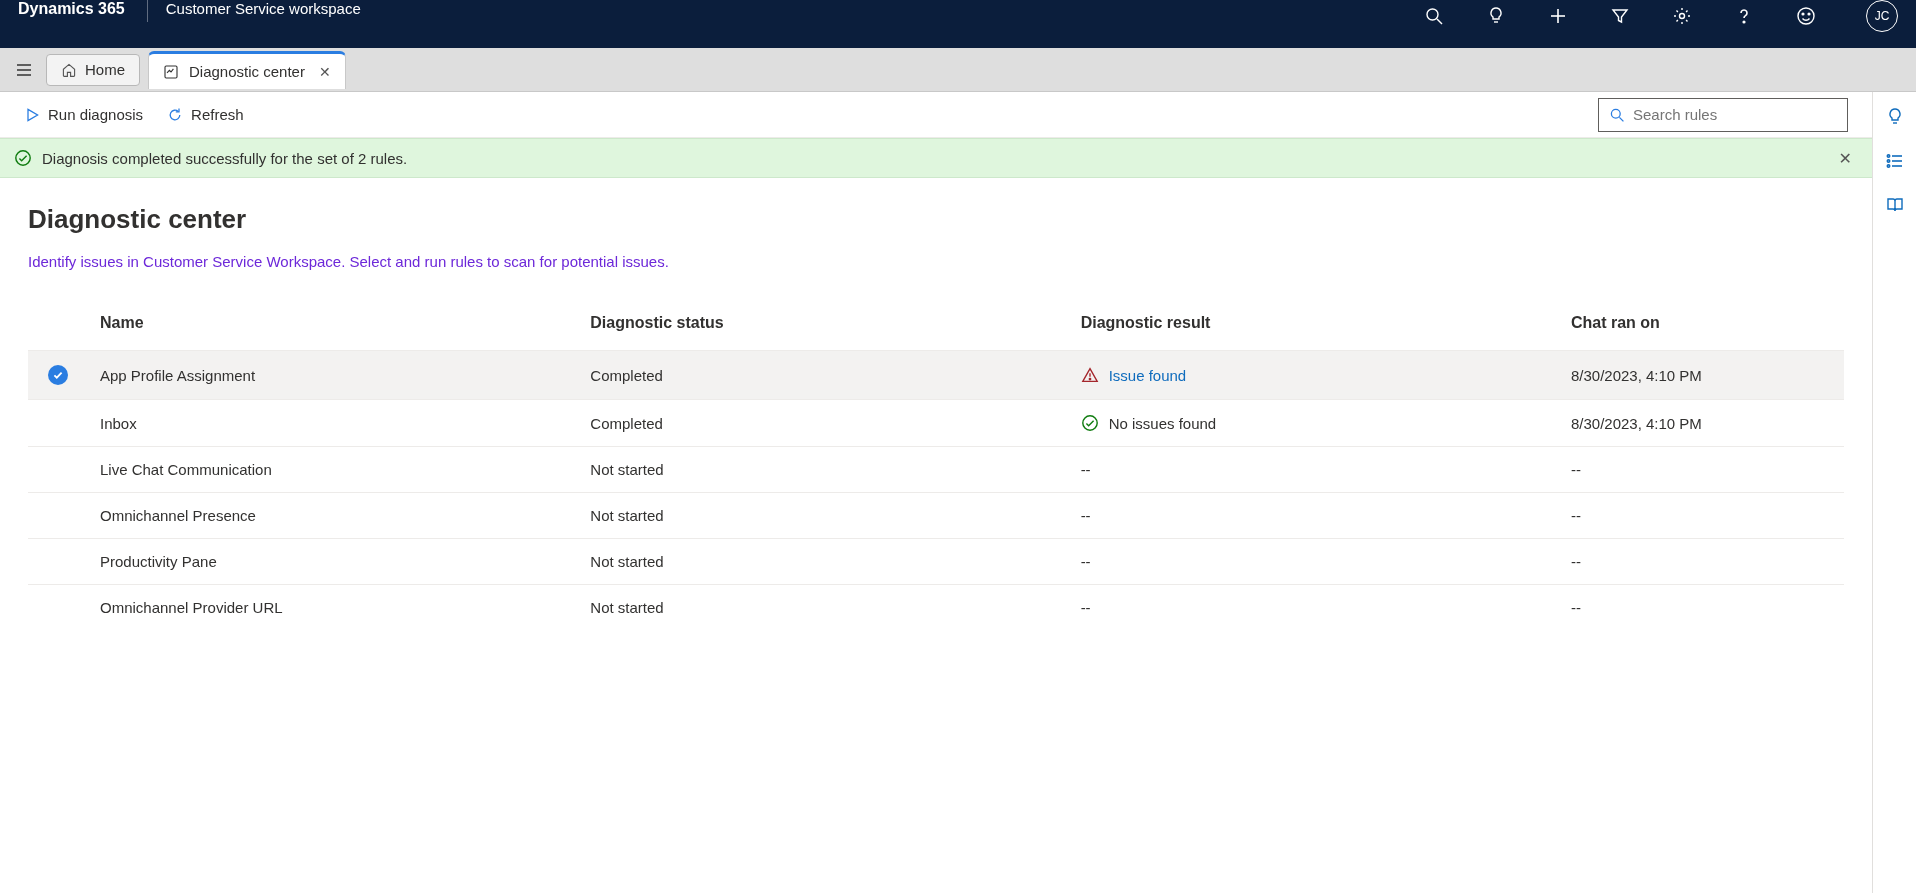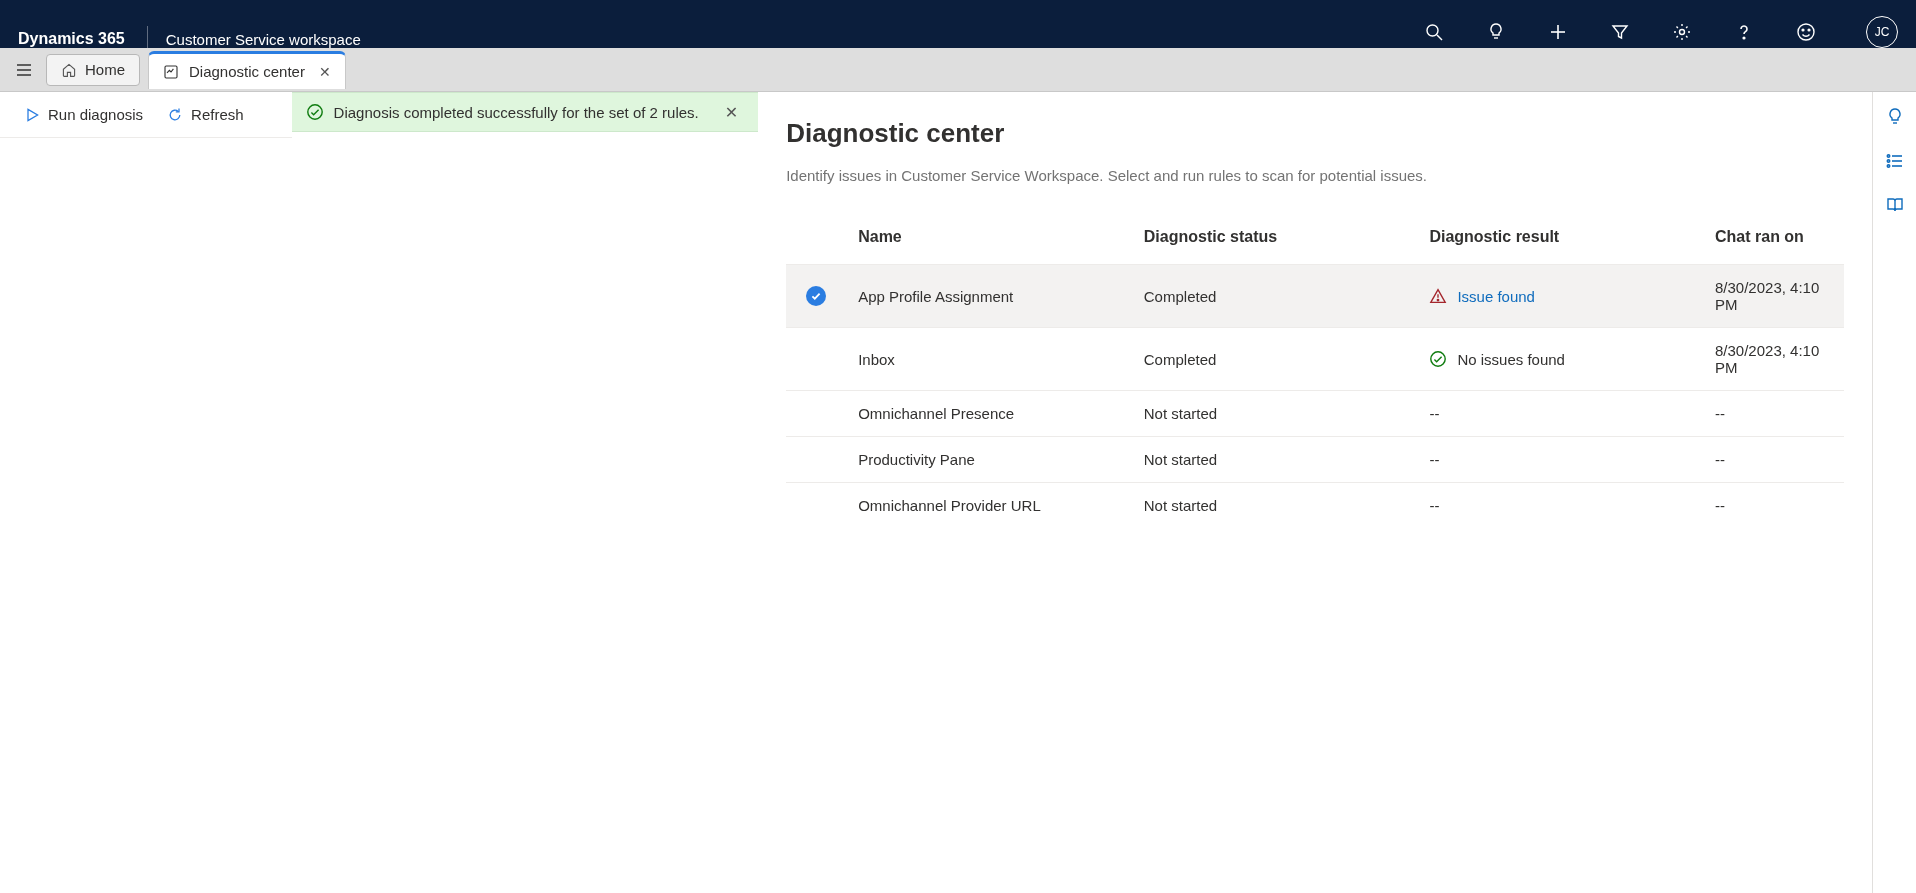--- a/index.html
+++ b/index.html
@@ -1,57 +1,57 @@
 <!DOCTYPE html>
 <html><head>
 <meta charset="utf-8">
 <style>
   * { box-sizing: border-box; margin: 0; padding: 0; }
   html, body { width: 100%; height: 100%; font-family: "Segoe UI", Arial, sans-serif; font-size: 14px; color: #323130; background: #fff; }
   body { display: flex; flex-direction: column; }
 
   
-  .appbar { background: #0b1e3c; color: #fff; height: 48px; display: flex; align-items: flex-end; padding: 0 18px; }
+  .appbar { background: #0b1e3c; color: #fff; height: 48px; display: flex; align-items: flex-start; padding: 0 18px; }
   .appbar .app-name { font-weight: 700; font-size: 16px; margin-right: 18px; }
   .appbar .vsep { width: 1px; height: 22px; background: rgba(255,255,255,0.35); margin: 0 18px 0 4px; }
   .appbar .workspace { font-size: 15px; font-weight: 400; }
   .appbar .spacer { flex: 1; }
   .appbar .icons { display: flex; align-items: center; gap: 42px; }
   .appbar .icons .gicon { width: 20px; height: 20px; display: flex; align-items: center; justify-content: center; cursor: pointer; }
   .appbar .avatar { width: 32px; height: 32px; border: 1px solid #fff; border-radius: 50%; display: flex; align-items: center; justify-content: center; font-size: 12px; margin-left: 8px; cursor: pointer; }
 
   
   .tabsrow { height: 44px; background: #dedede; display: flex; align-items: center; padding-left: 10px; gap: 8px; border-bottom: 1px solid #c8c8c8; }
   .hamburger { width: 28px; height: 28px; display:flex; align-items:center; justify-content:center; cursor:pointer; }
   .tab-home { height: 32px; background: #f3f3f3; border: 1px solid #b8b8b8; border-radius: 4px; padding: 0 14px; display:flex; align-items:center; gap:8px; font-size:15px; cursor:pointer; }
   .tab-active { height: 38px; background: #fff; border: 1px solid #c8c8c8; border-bottom: none; border-top: 3px solid #2a7de1; border-radius: 6px 6px 0 0; padding: 0 10px 0 14px; display:flex; align-items:center; gap:10px; font-size:15px; margin-bottom:-1px; }
   .tab-active .close { font-size: 14px; color:#555; cursor:pointer; padding:0 4px; }
 
   .mainwrap { display:flex; flex:1; min-height:0; }
-  .mainarea { flex:1; display:flex; flex-direction:row; min-width:0; }
+  .mainarea { flex:1; display:flex; flex-direction:column; min-width:0; }
 
   
   .cmdbar { height: 46px; display:flex; align-items:center; padding: 0 24px; gap: 24px; border-bottom:1px solid #edebe9; }
   .cmd { display:flex; align-items:center; gap:8px; font-size:15px; cursor:pointer; color:#323130; }
   .cmd .cmdicon { color:#2a7de1; display:flex; }
   .cmdbar .spacer { flex:1; }
   .searchbox { width: 250px; height: 34px; border:1px solid #605e5c; display:flex; align-items:center; padding:0 10px; gap:8px; }
   .searchbox input { border:none; outline:none; flex:1; font-size:15px; color:#605e5c; background:transparent; }
   .searchbox .sicon { color:#2a7de1; }
 
   
   .notify { background:#dff6dd; border-top:1px solid #cde8cb; border-bottom:1px solid #cde8cb; height:40px; display:flex; align-items:center; padding:6px 14px; gap:10px; font-size:15px; }
   .notify .nicon { color:#107c10; display:flex; }
   .notify .spacer { flex:1; }
   .notify .close { color:#555; cursor:pointer; font-size:16px; padding:0 6px; }
 
   
   .content { padding: 26px 28px; flex:1; overflow:auto; }
   .page-title { font-size: 26px; font-weight:600; margin-bottom: 18px; }
-  .page-desc { font-size: 15px; color:#737373; margin-bottom: 32px; }
+  .page-desc { font-size: 15px; color:#6d28d9; margin-bottom: 32px; }
 
   table.grid { width: 100%; border-collapse: collapse; table-layout: fixed; }
   table.grid th { text-align:left; font-weight:600; font-size:16px; padding: 12px 12px 18px 12px; }
   table.grid th:first-child, table.grid td.selcell { width:60px; text-align:center; padding-left:0; padding-right:0; }
   table.grid td { padding: 14px 12px; font-size:15px; border-top:1px solid #edebe9; vertical-align: middle; }
   table.grid tr.selected td { background:#f3f2f1; }
   .selmark { width:20px; height:20px; border-radius:50%; background:#2a7de1; display:inline-flex; align-items:center; justify-content:center; margin:0 auto; }
   .resultcell { display:flex; align-items:center; gap:10px; }
   .resultcell.link { color:#0f6cbd; cursor:pointer; }
   .rs-warn { color:#a4262c; display:flex; }
@@ -162,20 +162,29 @@
       <div class="cmd">
         <span class="cmdicon">
           <svg width="16" height="16" viewBox="0 0 20 20" fill="none" stroke="#2a7de1" stroke-width="1.6">
               <path d="M16 10a6 6 0 1 1-2-4.5"></path>
               <path d="M15 2v4h-4"></path>
             </svg>
         </span>
         <span>Refresh</span>
       </div>
       <div class="spacer"></div>
+      <div class="searchbox">
+        <span class="sicon">
+          <svg width="16" height="16" viewBox="0 0 20 20" fill="none" stroke="#2a7de1" stroke-width="1.6">
+              <circle cx="8.5" cy="8.5" r="5.5"></circle>
+              <line x1="13" y1="13" x2="18" y2="18"></line>
+            </svg>
+        </span>
+        <input type="text" placeholder="Search rules" style="">
+      </div>
     </div>
 
     <div class="notify">
       <span class="nicon">
         <svg width="18" height="18" viewBox="0 0 20 20" fill="none" stroke="#107c10" stroke-width="1.6">
             <circle cx="10" cy="10" r="8"></circle>
             <path d="M6 10.5l2.5 2.5L14 7.5"></path>
           </svg>
       </span>
       <span>Diagnosis completed successfully for the set of 2 rules.</span>
@@ -239,20 +248,27 @@
                       <path d="M6 10.5l2.5 2.5L14 7.5"></path>
                     </svg>
                   </span>
                   <span>No issues found</span>
                 </div>
               </td>
               <td>8/30/2023, 4:10 PM</td>
             </tr>
             <tr>
               <td class="selcell"></td>
+              <td>Live Chat Communication</td>
+              <td>Not started</td>
+              <td>--</td>
+              <td>--</td>
+            </tr>
+            <tr>
+              <td class="selcell"></td>
               <td>Omnichannel Presence</td>
               <td>Not started</td>
               <td>--</td>
               <td>--</td>
             </tr>
             <tr>
               <td class="selcell"></td>
               <td>Productivity Pane</td>
               <td>Not started</td>
               <td>--</td>

